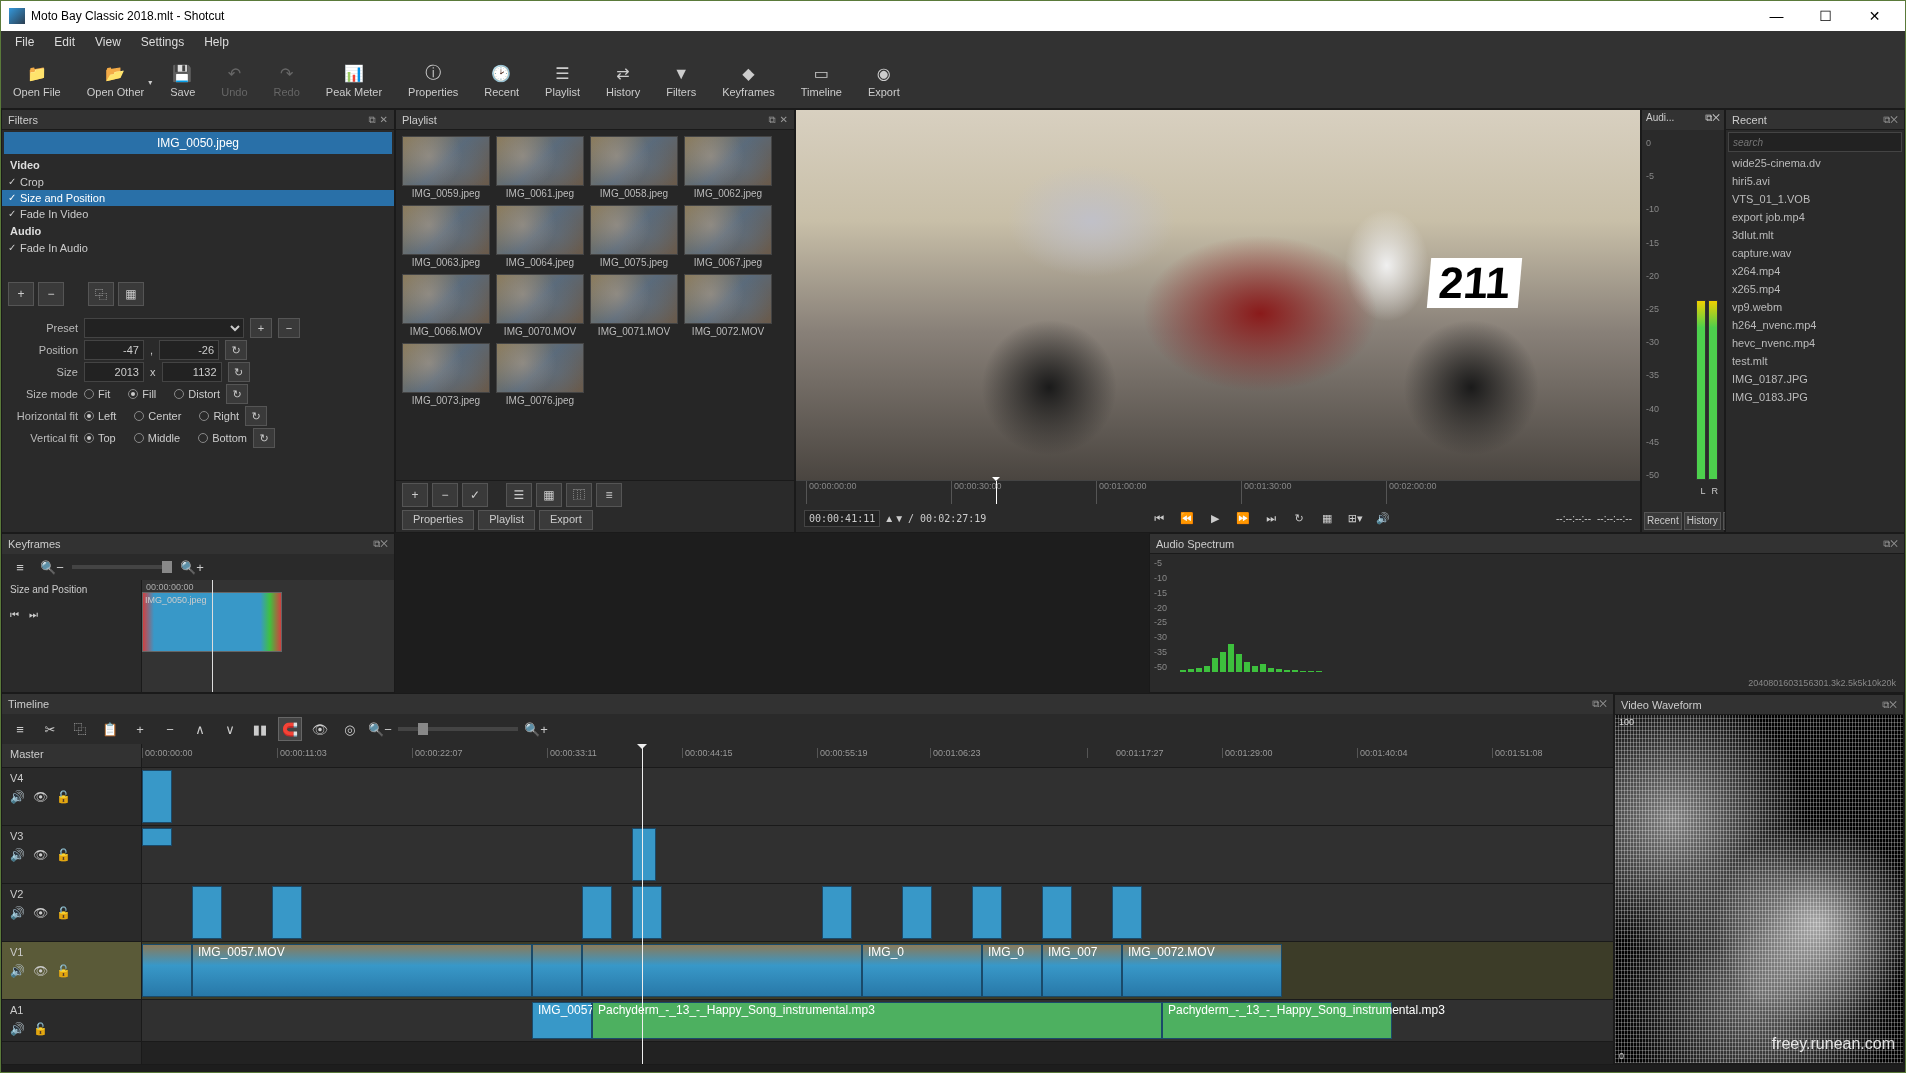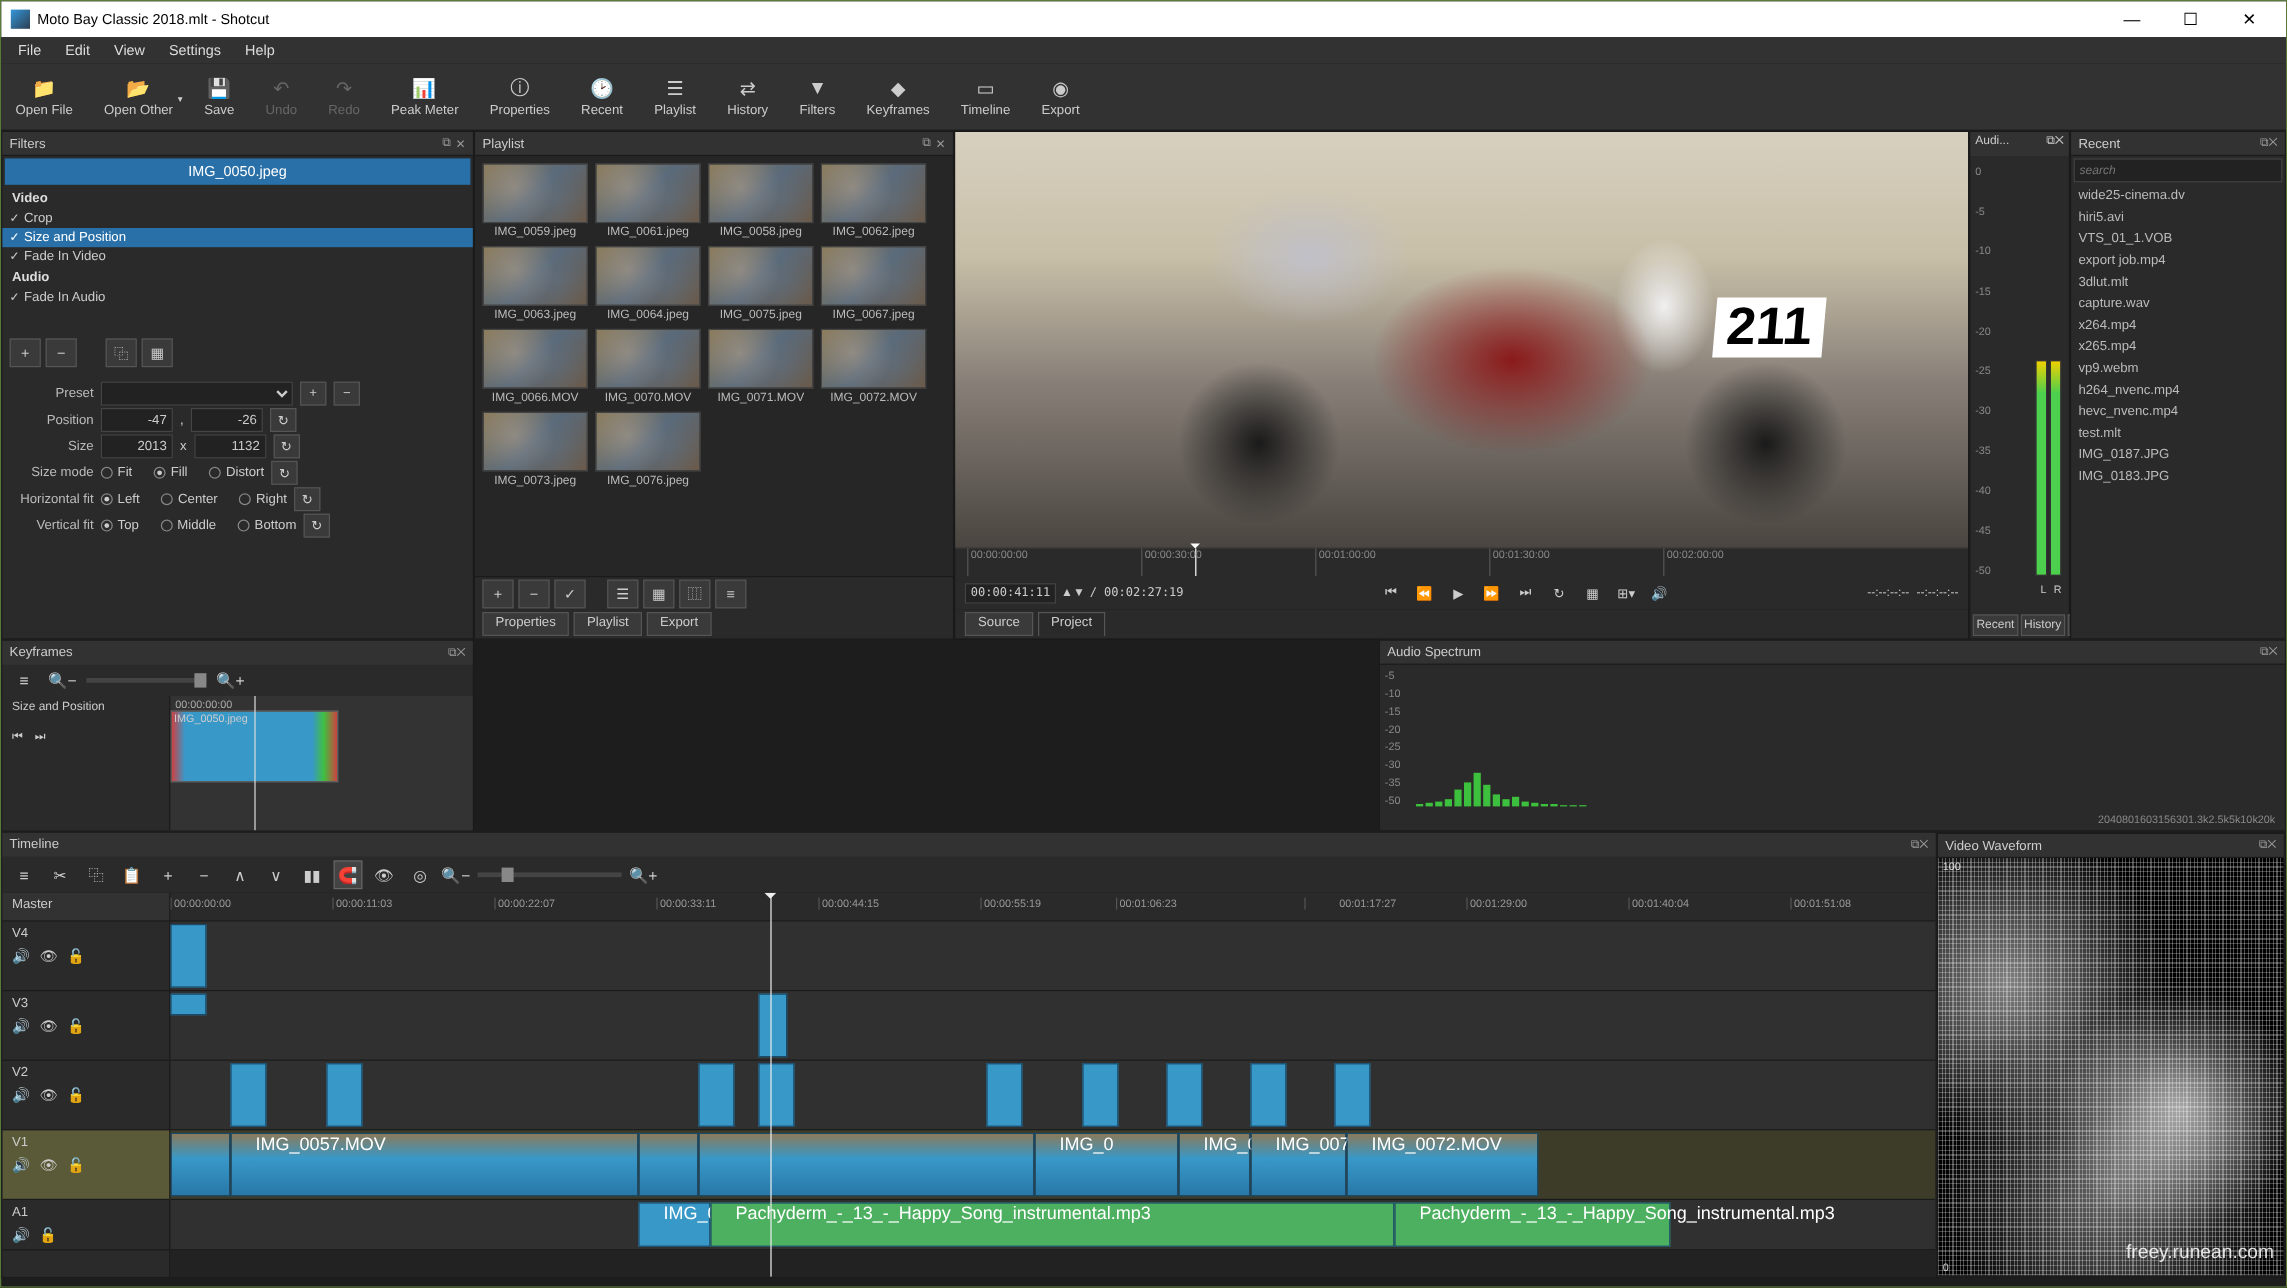--- a/index.html
+++ b/index.html
@@ -127,21 +127,21 @@
 .tl-tracks-content{flex:1;position:relative;overflow:hidden;background:#222}
 .tl-ruler{height:24px;background:#2a2a2a;position:relative;border-bottom:1px solid #1a1a1a}
 .tl-ruler-tick{position:absolute;top:4px;font-size:9px;color:#999;border-left:1px solid #555;padding-left:2px}
 .tl-track-row{border-bottom:1px solid #1a1a1a;position:relative;background:#303030}
 .tl-track-row.v{height:58px}
 .tl-track-row.v1{height:58px;background:#3c3c28}
 .tl-track-row.a{height:42px}
 .clip{position:absolute;top:2px;bottom:2px;background:#3898c8;border:1px solid #1a4a6a}
 .clip.v1clip{background:linear-gradient(180deg,#8a7a5a 0%,#3898c8 40%,#2878a8 100%)}
 .clip.audio{background:#4db060;top:2px;bottom:2px}
-.clip-label{font-size:15px;color:#fff;padding:1px 20px;white-space:nowrap;overflow:hidden}
+.clip-label{font-size:12px;color:#fff;padding:1px 5px;white-space:nowrap;overflow:hidden}
 .tl-playhead{position:absolute;top:0;bottom:0;left:500px;width:1px;background:#eee;z-index:10}
 .tl-playhead::before{content:"";position:absolute;top:0;left:-5px;border:5px solid transparent;border-top-color:#eee}
 .waveform-panel{width:290px;background:#2a2a2a;border:1px solid #1a1a1a;display:flex;flex-direction:column}
 .waveform-body{flex:1;background:#000;position:relative;overflow:hidden}
 .waveform-noise{position:absolute;inset:0;background:
   repeating-linear-gradient(90deg,rgba(255,255,255,.3) 0 1px,transparent 1px 3px),
   repeating-linear-gradient(0deg,rgba(255,255,255,.25) 0 1px,transparent 1px 4px),
   radial-gradient(circle at 20% 30%,rgba(255,255,255,.5),transparent 40%),
   radial-gradient(circle at 70% 60%,rgba(255,255,255,.6),transparent 35%),
   radial-gradient(circle at 50% 80%,rgba(255,255,255,.4),transparent 45%);
@@ -443,24 +443,20 @@
         <span class="trans-btn">⏭</span>
         <span class="trans-btn">↻</span>
         <span class="trans-btn">▦</span>
         <span class="trans-btn">⊞▾</span>
         <span class="trans-btn">🔊</span>
       </div>
       <div style="display:flex;gap:6px;font-size:10px;font-family:monospace">
         <span>--:--:--:--</span>
         <span>--:--:--:--</span>
       </div>
-    </div>
-    <div class="source-tabs">
-      <div class="source-tab">Source</div>
-      <div class="source-tab active">Project</div>
     </div>
   </div>
 
   <div class="meters-panel">
     <div class="meter-header">
         <span>Audi...</span>
         <span>⧉✕</span>
       </div>
     <div class="meter-body">
       <div class="meter-scale" id="meter-scale">

